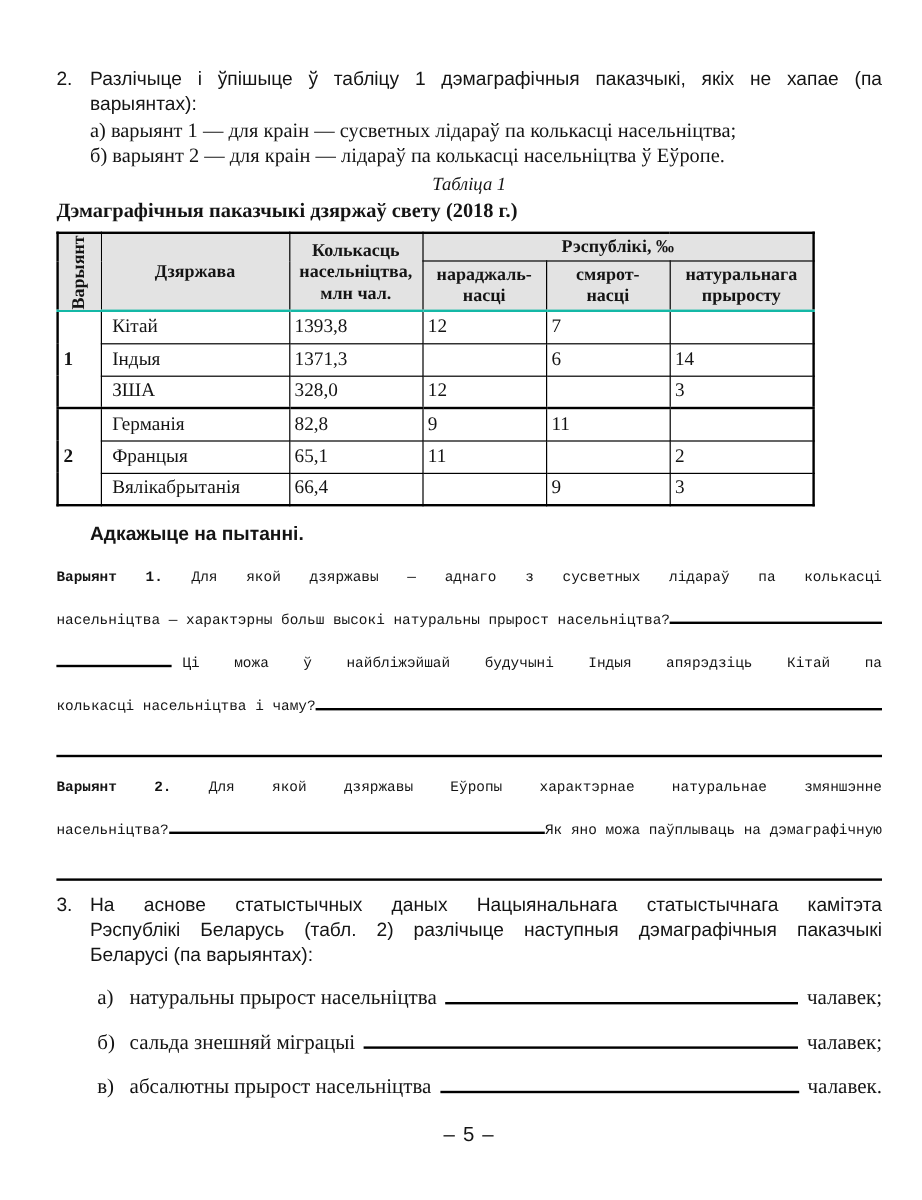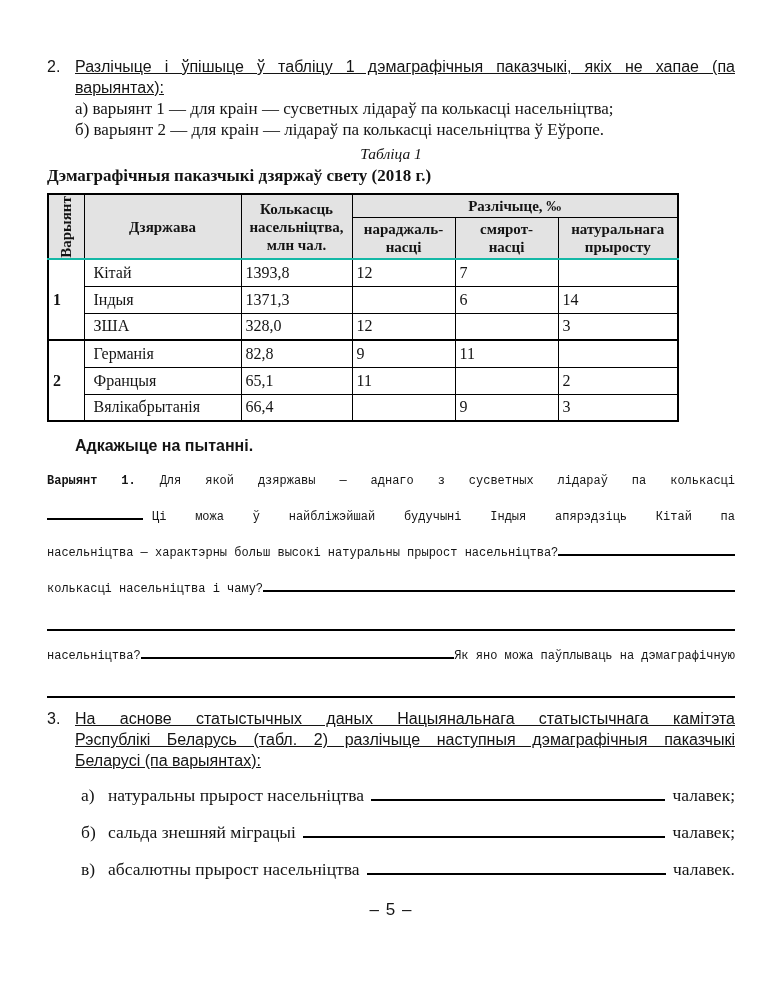--- a/index.html
+++ b/index.html
@@ -12,21 +12,21 @@
     color:#141414;
     font-family:"Liberation Serif", serif;
     overflow:hidden;
   }
   .sans { font-family:"Liberation Sans", sans-serif; }
 
   
   .item { display:flex; }
   .item-num { width:28px; flex:none; font-size:16px; line-height:21px; }
   .item-body { flex:1 1 auto; min-width:0; }
-  .task-line { font-size:16px; line-height:21px;text-decoration:underline; }
+  .task-line { font-size:16px; line-height:21px; }
   .jline { text-align:justify; text-align-last:justify; }
   .serif-sub { font-family:"Liberation Serif", serif; font-size:17px; line-height:21px; }
 
   
   .table-label { text-align:center; font-style:italic; font-size:15.5px; line-height:18px; margin-top:5px; }
   .table-title { text-align:left; font-weight:bold; font-size:17px; line-height:20px; margin-top:3px; }
 
   
   table.demo { border-collapse:collapse; table-layout:fixed; width:630px; margin-top:7px; border:2px solid #000; }
   table.demo th, table.demo td { border:1px solid #000; box-sizing:border-box;margin-left:24px; }
@@ -97,21 +97,21 @@
     </colgroup>
     <thead>
       <tr>
         <th class="variant-h" rowspan="2">
             <span>Варыянт</span>
           </th>
         <th rowspan="2">Дзяржава</th>
         <th rowspan="2" class="prewrap">Колькасць
 насельніцтва,
 млн чал.</th>
-        <th colspan="3">Разлічыце, ‰</th>
+        <th colspan="3">Рэспублікі, ‰</th>
       </tr>
       <tr>
         <th class="prewrap">нараджаль-
 насці</th>
         <th class="prewrap">смярот-
 насці</th>
         <th class="prewrap">натуральнага
 прыросту</th>
       </tr>
     </thead>
@@ -161,35 +161,36 @@
           <td class="num-cell">3</td>
         </tr>
       </tbody>
   </table>
 
   <div class="intro sans">Адкажыце на пытанні.</div>
 
   <div class="para">
     <div class="pline jblock"><b>Варыянт 1.</b> <span>Для якой дзяржавы — аднаго з сусветных лідараў па колькасці</span></div>
     <div class="pline fline">
+      <span class="txt">насельніцтва — характэрны больш высокі натуральны прырост насельніцтва?</span>
+      <span class="blank grow"></span>
+    </div>
+    <div class="pline fline">
       <span class="blank lead-blank"></span>
       <span class="jspan">Ці можа ў найбліжэйшай будучыні Індыя апярэдзіць Кітай па</span>
     </div>
     <div class="pline fline">
-      <span class="txt">насельніцтва — характэрны больш высокі натуральны прырост насельніцтва?</span>
-      <span class="blank grow"></span>
-    </div>
-    <div class="pline fline">
       <span class="txt">колькасці насельніцтва і чаму?</span>
       <span class="blank grow"></span>
     </div>
     <div class="rule-line"></div>
   </div>
 
   <div class="para">
+    <div class="pline jblock"><b>Варыянт 2.</b> <span>Для якой дзяржавы Еўропы характэрнае натуральнае змяншэнне</span></div>
     <div class="pline fline">
       <span class="txt">насельніцтва?</span>
       <span class="blank grow"></span>
       <span class="txt">Як яно можа паўплываць на дэмаграфічную</span>
     </div>
     <div class="rule-line"></div>
   </div>
 
   <div class="item" style="margin-top:10px">
     <div class="item-num sans">3.</div>

